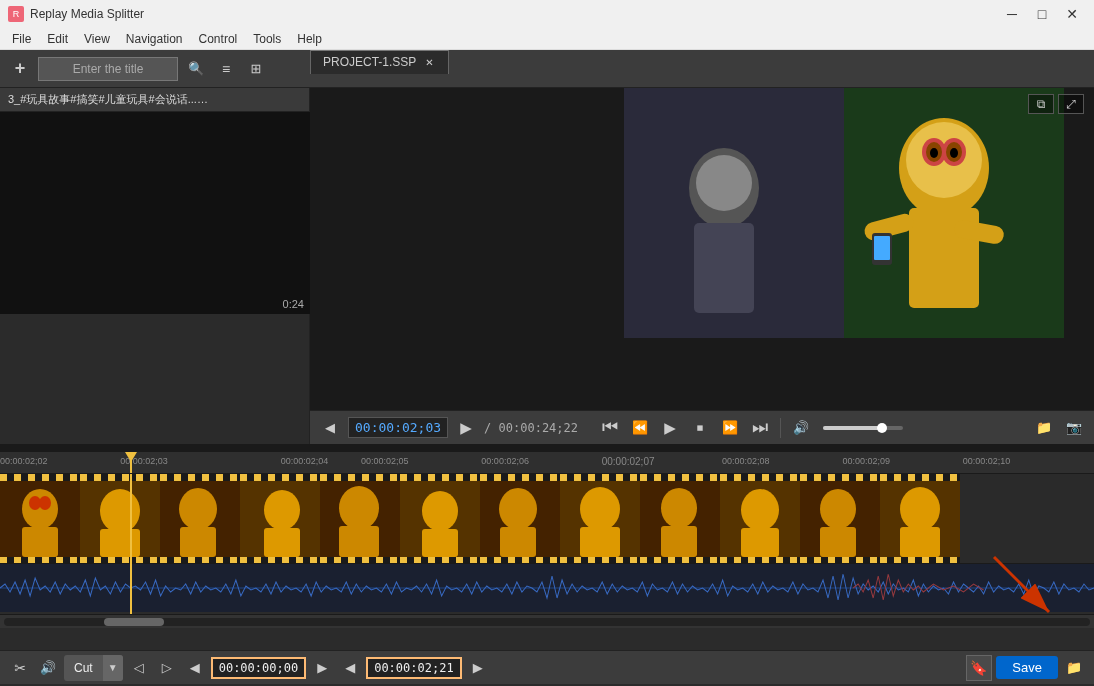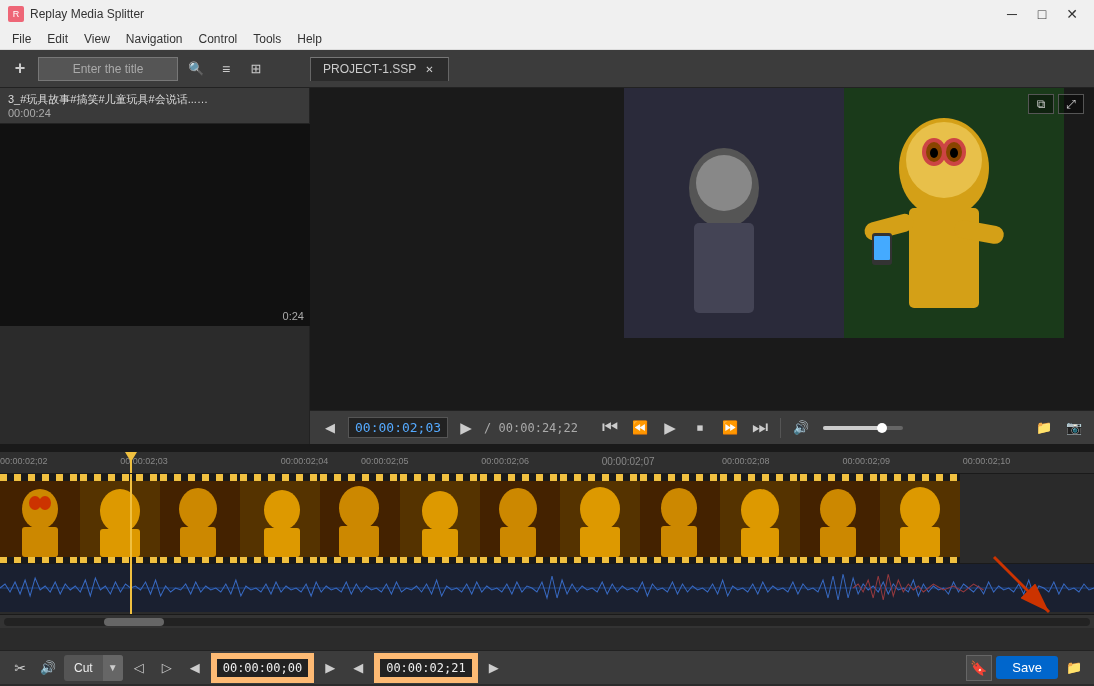--- a/index.html
+++ b/index.html
@@ -61,21 +61,21 @@
 
     .track-video { height: 90px; background: #2a2a2a; border-bottom: 1px solid #1a1a1a; position: relative; overflow: hidden; }
     .track-audio { height: 50px; background: #1e2430; position: relative; overflow: hidden; }
 
     
     #bottom-bar { height: 34px; background: #3c3c3c; display: flex; align-items: center; padding: 0 8px; gap: 6px; border-top: 1px solid #222; position: absolute; bottom: 0; width: 100%; }
     .bot-btn { width: 24px; height: 24px; background: transparent; border: none; cursor: pointer; color: #ccc; font-size: 13px; display: flex; align-items: center; justify-content: center; }
     .cut-group { display: flex; align-items: center; background: #555; border-radius: 3px; overflow: hidden; }
     .cut-label { padding: 3px 10px; font-size: 12px; color: #eee; background: #555; cursor: pointer; }
     .cut-arrow { width: 20px; height: 26px; background: #666; display: flex; align-items: center; justify-content: center; cursor: pointer; font-size: 10px; color: #ccc; }
-    .bot-timecode { background: #222; border: 6px solid #fdba74; color: #eee; font-size: 12px; padding: 2px 6px; font-family: monospace; min-width: 80px; text-align: right; }
+    .bot-timecode { background: #222; border: 2px solid #fdba74; color: #eee; font-size: 12px; padding: 2px 6px; font-family: monospace; min-width: 80px; text-align: right; }
     .save-btn { background: #0066cc; color: white; border: none; padding: 4px 16px; font-size: 13px; cursor: pointer; border-radius: 3px; }
     .bookmark-btn { width: 26px; height: 26px; background: #4a4a4a; border: 1px solid #666; cursor: pointer; color: #aaa; display: flex; align-items: center; justify-content: center; font-size: 14px; }
 
     
     #timeline-scroll { height: 14px; background: #333; display: flex; align-items: center; padding: 2px 4px; }
     .scroll-track { flex: 1; height: 8px; background: #222; border-radius: 4px; position: relative; }
     .scroll-thumb { width: 60px; height: 8px; background: #666; border-radius: 4px; position: absolute; left: 100px; cursor: pointer; }
 
     
     #drag-arrow { position: absolute; bottom: 60px; right: 60px; z-index: 50; pointer-events: none; }
@@ -108,36 +108,35 @@
 <div style="display:flex; height:38px; background:#3c3c3c; align-items:center; border-bottom:1px solid #222;">
 
   <div style="width:310px; display:flex; align-items:center; padding:0 8px; gap:6px;">
     <button class="toolbar-btn" style="font-size:18px; font-weight:bold;">+</button>
     <input type="text" id="title-input" style="width: 140px; height: 24px; background: rgb(85, 85, 85); border: 1px solid rgb(119, 119, 119); color: rgb(238, 238, 238); padding: 0px 6px; font-size: 12px;" placeholder="Enter the title">
     <button class="toolbar-btn" style="font-size:13px;">🔍</button>
     <button class="toolbar-btn" style="font-size:14px;">≡</button>
     <button class="toolbar-btn" style="font-size:13px;">⊞</button>
   </div>
 
-  <div style="flex:1; display:flex; align-items:center; height:38px;">
+  <div style="flex:1; display:flex; align-items:flex-start; height:38px;">
     <div class="tab active">
       <span>PROJECT-1.SSP</span>
       <span class="tab-close">✕</span>
     </div>
   </div>
 </div>
 
 <div id="main">
 
   <div id="left-panel">
 
     <div class="media-item">
       <div style="display:flex; flex-direction:column; flex:1;">
         <span class="media-item-name">3_#玩具故事#搞笑#儿童玩具#会说话...mp4</span>
-        <span class="media-item-dur">00:00:24</span>
       </div>
     </div>
 
     <div id="left-preview" style="width:310px; height:202px; background:#111; position:relative;">
       <span class="time-overlay">0:24</span>
     </div>
   </div>
 
   <div id="right-panel">
 

